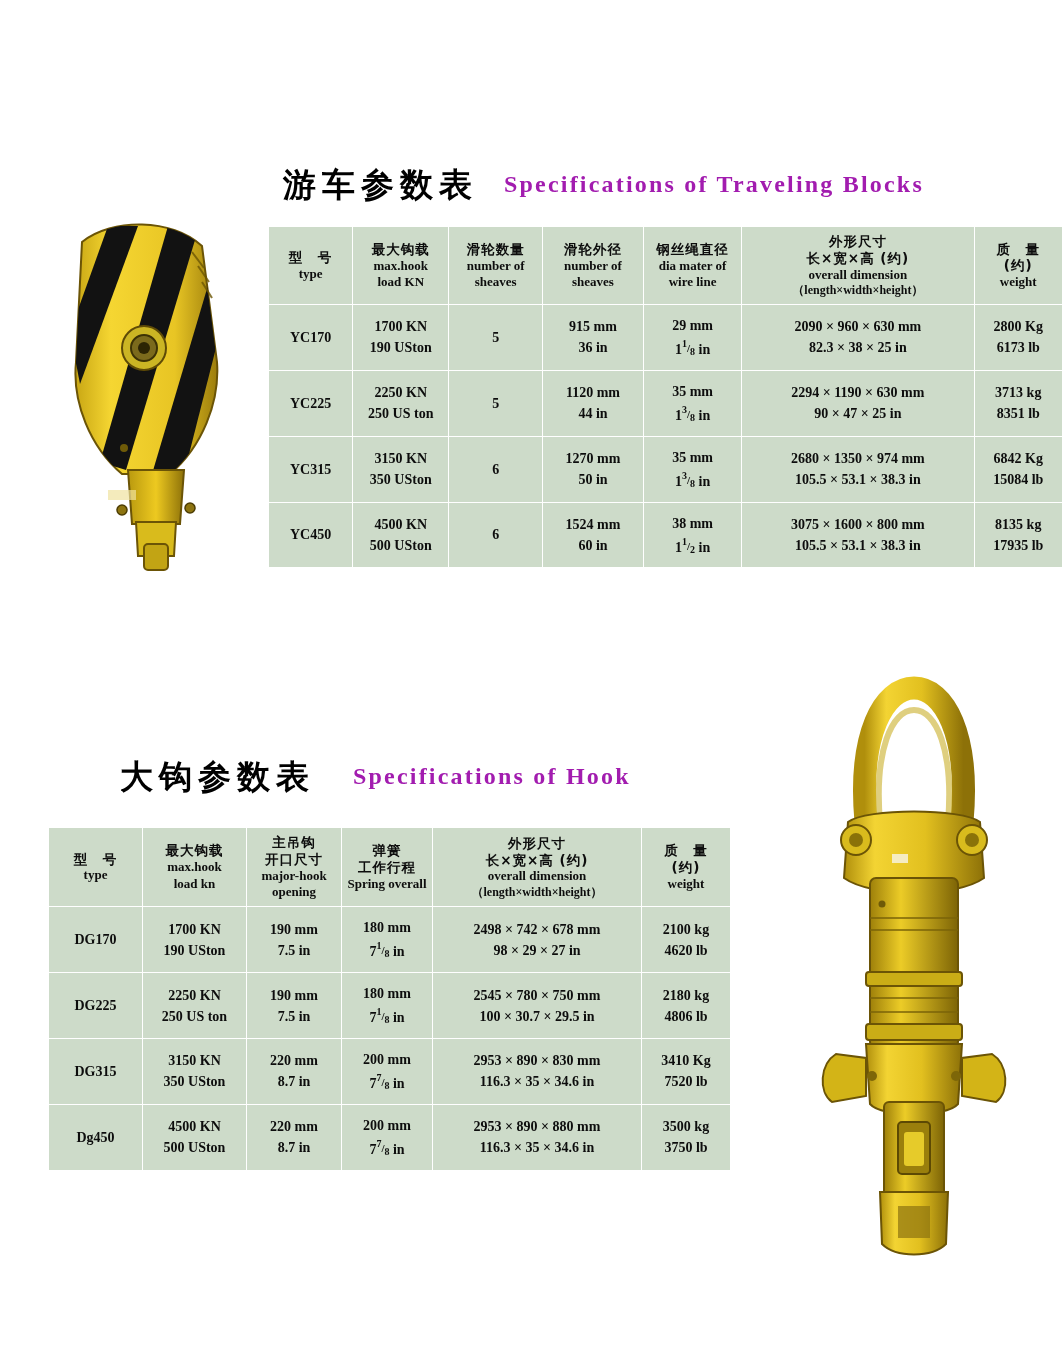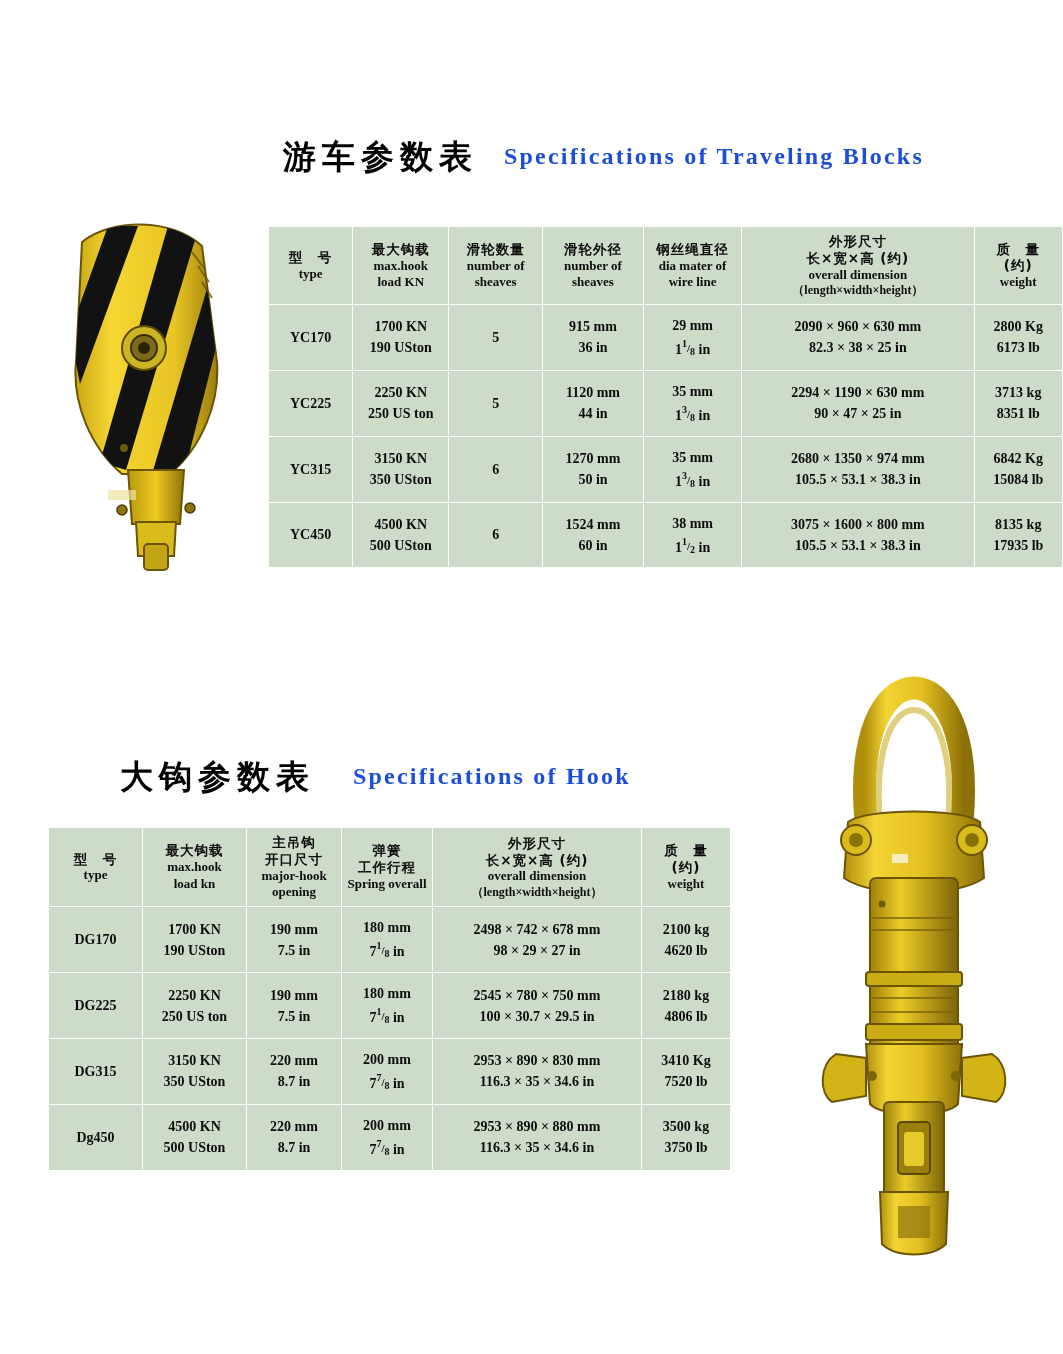--- a/index.html
+++ b/index.html
@@ -8,36 +8,36 @@
     background:#ffffff;
     font-family:"Liberation Serif", serif;
     color:#111;
     position:relative;
     overflow:hidden;
   }
   .page{position:relative;width:1063px;height:1354px;}
 
   
   .title-row{position:absolute;display:flex;align-items:flex-end;}
-  #tb-title-row{left:283px;top:140px;}
+  #tb-title-row{left:283px;top:168px;}
   #hook-title-row{left:120px;top:760px;gap:12px;}
   .cn-title{
     font-family:"DejaVu Sans", sans-serif;
     font-weight:bold;
     font-size:33px;
     letter-spacing:6px;
     color:#000;
     line-height:1;
   }
   .en-title{
     font-family:"Liberation Serif", serif;
     font-weight:bold;
     font-size:24px;
     letter-spacing:2.2px;
-    color:#1d4ed8;
+    color:#a21caf;
     margin-left:26px;
     padding-bottom:3px;
   }
 
   
   table{
     border-collapse:collapse;
     background:#cddbc9;
     position:absolute;
   }

